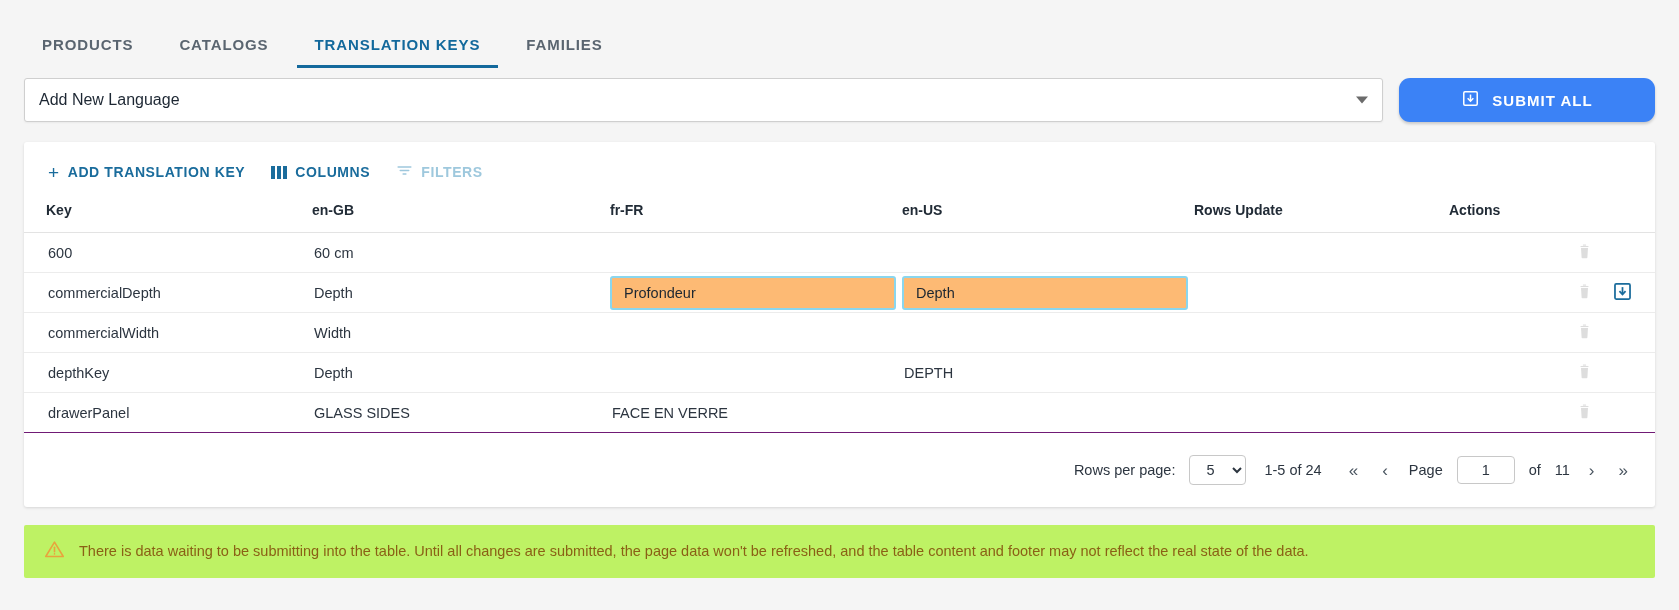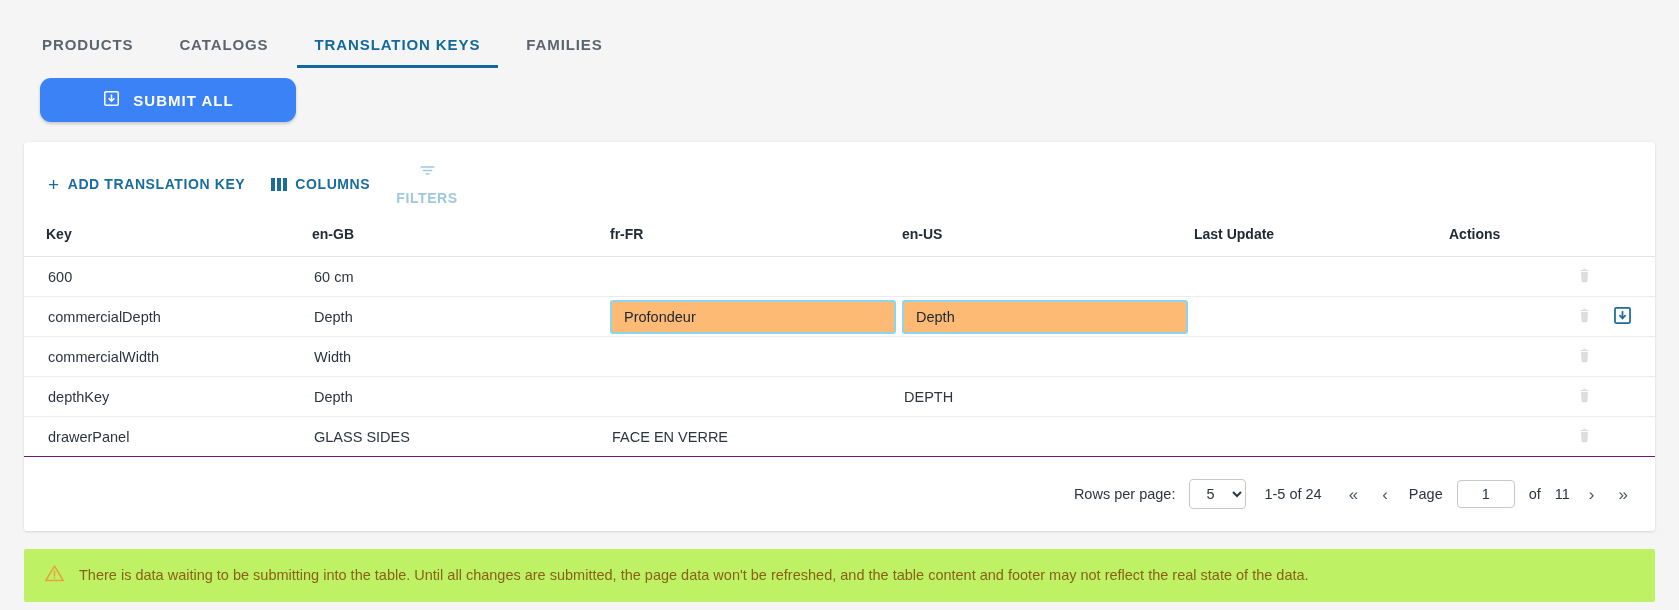--- a/index.html
+++ b/index.html
@@ -76,21 +76,21 @@
     display: flex; align-items: center; gap: 22px;
     padding: 18px 22px 10px 22px;
   }
   .tbtn {
     display: flex; align-items: center; gap: 8px;
     font-size: 14px; font-weight: 600; letter-spacing: 0.6px;
     color: #1a6c9c; cursor: pointer; text-transform: uppercase;
     background: none; border: none; padding: 2px 2px;
     font-family: "Liberation Sans", sans-serif;
   }
-  .tbtn.disabled { color: #9ec8dd; cursor: default; flex-direction: column; }
+  .tbtn.disabled { color: #9ec8dd; cursor: default; }
   .plus-icon { font-size: 19px; line-height: 1; font-weight: 400; }
   .cols-icon { display: inline-flex; gap: 2px; align-items: center; }
   .cols-icon i { display: block; width: 4px; height: 13px; background: #1a6c9c; }
 
   
   table.grid { width: 100%; border-collapse: collapse; table-layout: fixed; }
   table.grid th {
     text-align: left; font-size: 14px; font-weight: 700; color: #212b36;
     padding: 8px 0 14px 0; border-bottom: 1px solid #e3e3e3;
   }
@@ -170,20 +170,24 @@
 <div class="app">
 
   <div class="tabs">
     <div class="tab">PRODUCTS</div>
     <div class="tab">CATALOGS</div>
     <div class="tab active">TRANSLATION KEYS</div>
     <div class="tab">FAMILIES</div>
   </div>
 
   <div class="topbar">
+    <div class="lang-select">
+      <span class="val">Add New Language</span>
+      <span class="caret"></span>
+    </div>
     <button class="submit-all">
       <span>
         <svg width="19" height="19" viewBox="0 0 24 24" fill="none" stroke="#ffffff" stroke-width="1.9">
           <rect x="3.5" y="3.5" width="17" height="17" rx="1.5"></rect>
           <line x1="12" y1="7" x2="12" y2="15.2"></line>
           <polyline points="8.4,11.6 12,15.4 15.6,11.6" fill="none"></polyline>
         </svg>
       </span>
       <span>SUBMIT ALL</span>
     </button>
@@ -216,21 +220,21 @@
       </button>
     </div>
 
     <table class="grid">
       <thead>
         <tr>
           <th class="c-key">Key</th>
           <th class="c-engb">en-GB</th>
           <th class="c-frfr">fr-FR</th>
           <th class="c-enus">en-US</th>
-          <th class="c-last">Last Update</th>
+          <th class="c-last">Rows Update</th>
           <th class="c-act">Actions</th>
         </tr>
       </thead>
       <tbody id="tbody">
           <tr class="row">
             <td class="c-key"><span class="cellpad">600</span></td>
             <td class="c-engb"><span class="cellpad">60 cm</span></td>
             <td class="c-frfr"><span class="cellpad"></span></td>
             <td class="c-enus"><span class="cellpad"></span></td>
             <td class="c-last"><span class="cellpad"></span></td>

